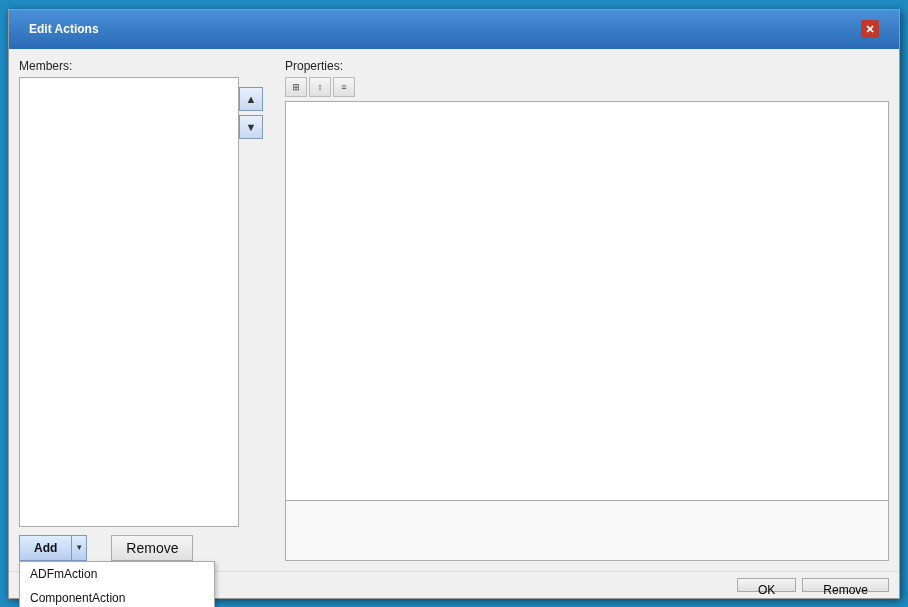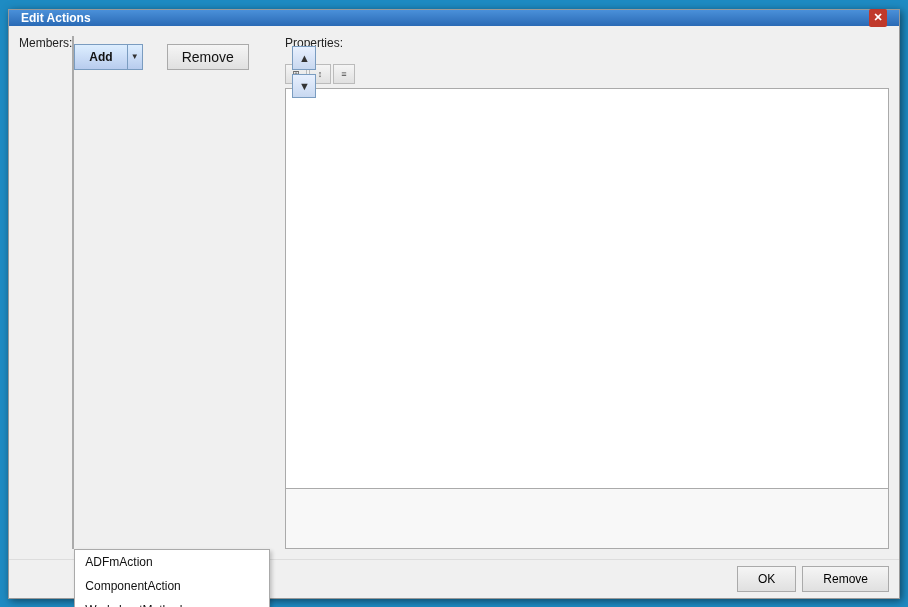--- a/index.html
+++ b/index.html
@@ -21,27 +21,27 @@
       background: #f0f0f0;
       border: 1px solid #999;
       box-shadow: 2px 2px 8px rgba(0,0,0,0.5);
       display: flex;
       flex-direction: column;
     }
 
     .title-bar {
       background: linear-gradient(to bottom, #4a90d9, #2a6ab5);
       color: white;
-      padding: 4px 12px;
+      padding: 4px 20px;
       font-size: 12px;
       font-weight: bold;
       display: flex;
       align-items: center;
       justify-content: space-between;
-      height: 16px;
+      height: 39px;
       flex-shrink: 0;
     }
 
     .title-bar-close {
       background: #c0392b;
       color: white;
       border: none;
       width: 18px;
       height: 18px;
       font-size: 11px;
@@ -58,21 +58,21 @@
       flex: 1;
       padding: 10px;
       gap: 10px;
       position: relative;
       overflow: visible;
     }
 
     
     .left-panel {
       display: flex;
-      flex-direction: row;
+      flex-direction: column;
       width: 220px;
       flex-shrink: 0;
     }
 
     .left-panel label {
       font-size: 12px;
       margin-bottom: 4px;
       color: #222;
     }
 
@@ -174,21 +174,21 @@
 
     
     .right-panel {
       flex: 1;
       display: flex;
       flex-direction: column;
     }
 
     .right-panel label {
       font-size: 12px;
-      margin-bottom: 14px;
+      margin-bottom: 4px;
       color: #222;
     }
 
     .properties-toolbar {
       display: flex;
       gap: 2px;
       margin-bottom: 4px;
       align-items: center;
     }
 
@@ -228,21 +228,21 @@
       flex-shrink: 0;
       border-top: 1px solid #ddd;
     }
 
     .footer-btn {
       padding: 4px 20px;
       font-size: 12px;
       border: 1px solid #aaa;
       background: linear-gradient(to bottom, #f5f5f5, #e0e0e0);
       cursor: pointer;
-      height: 26px;
+      height: 14px;
     }
 
     
     .left-bottom-area {
       position: relative;
     }
   </style>
 </head>
 <body>
 

